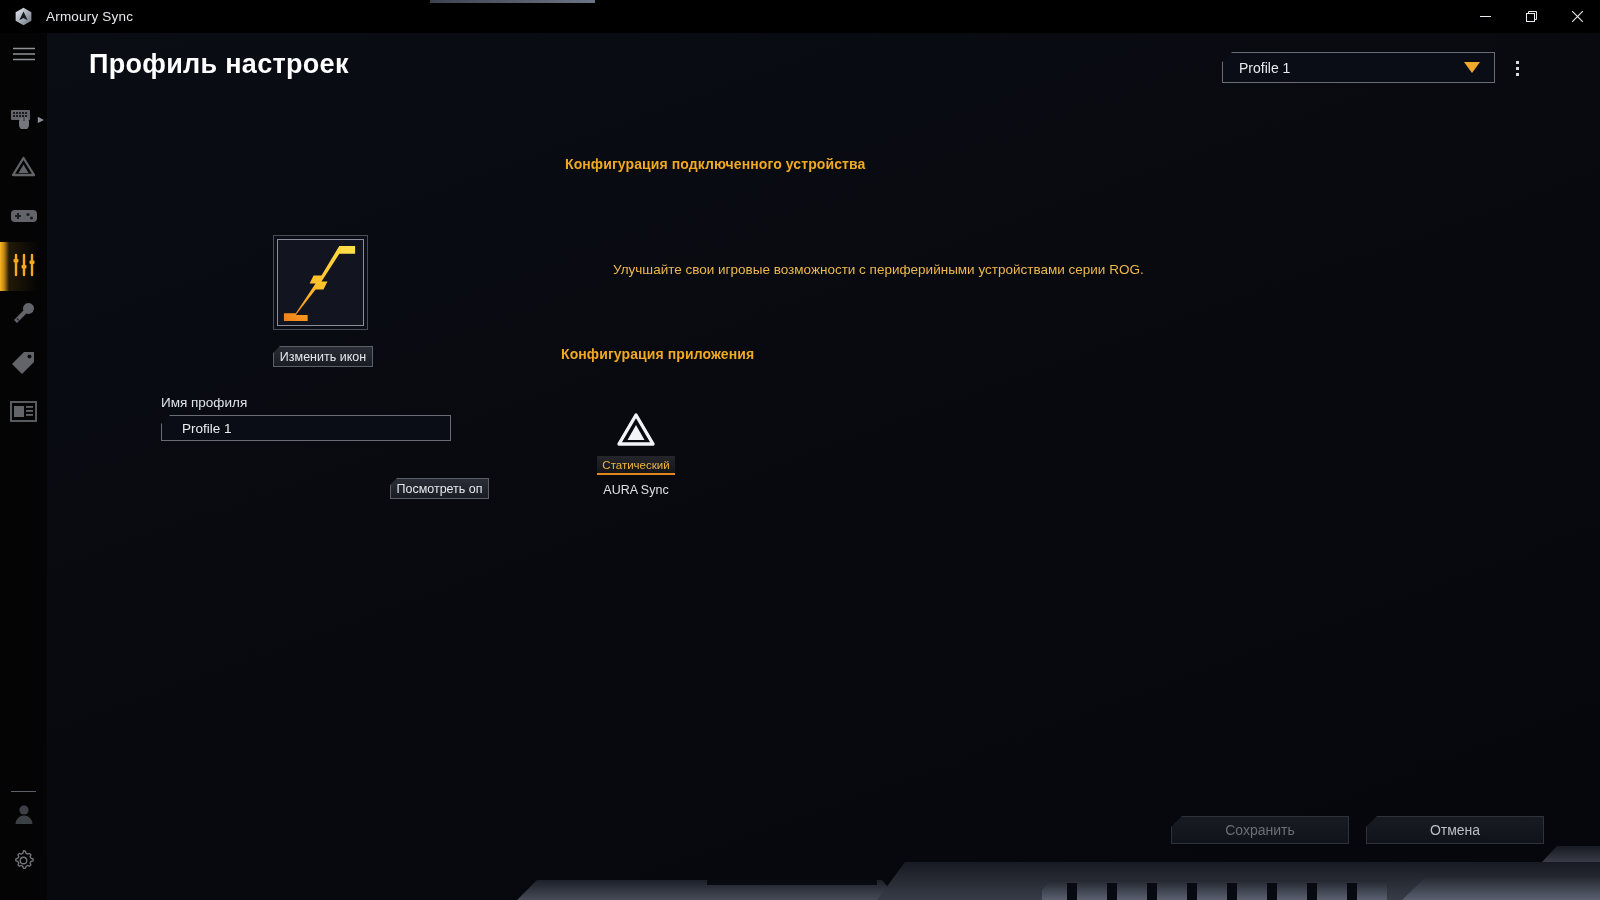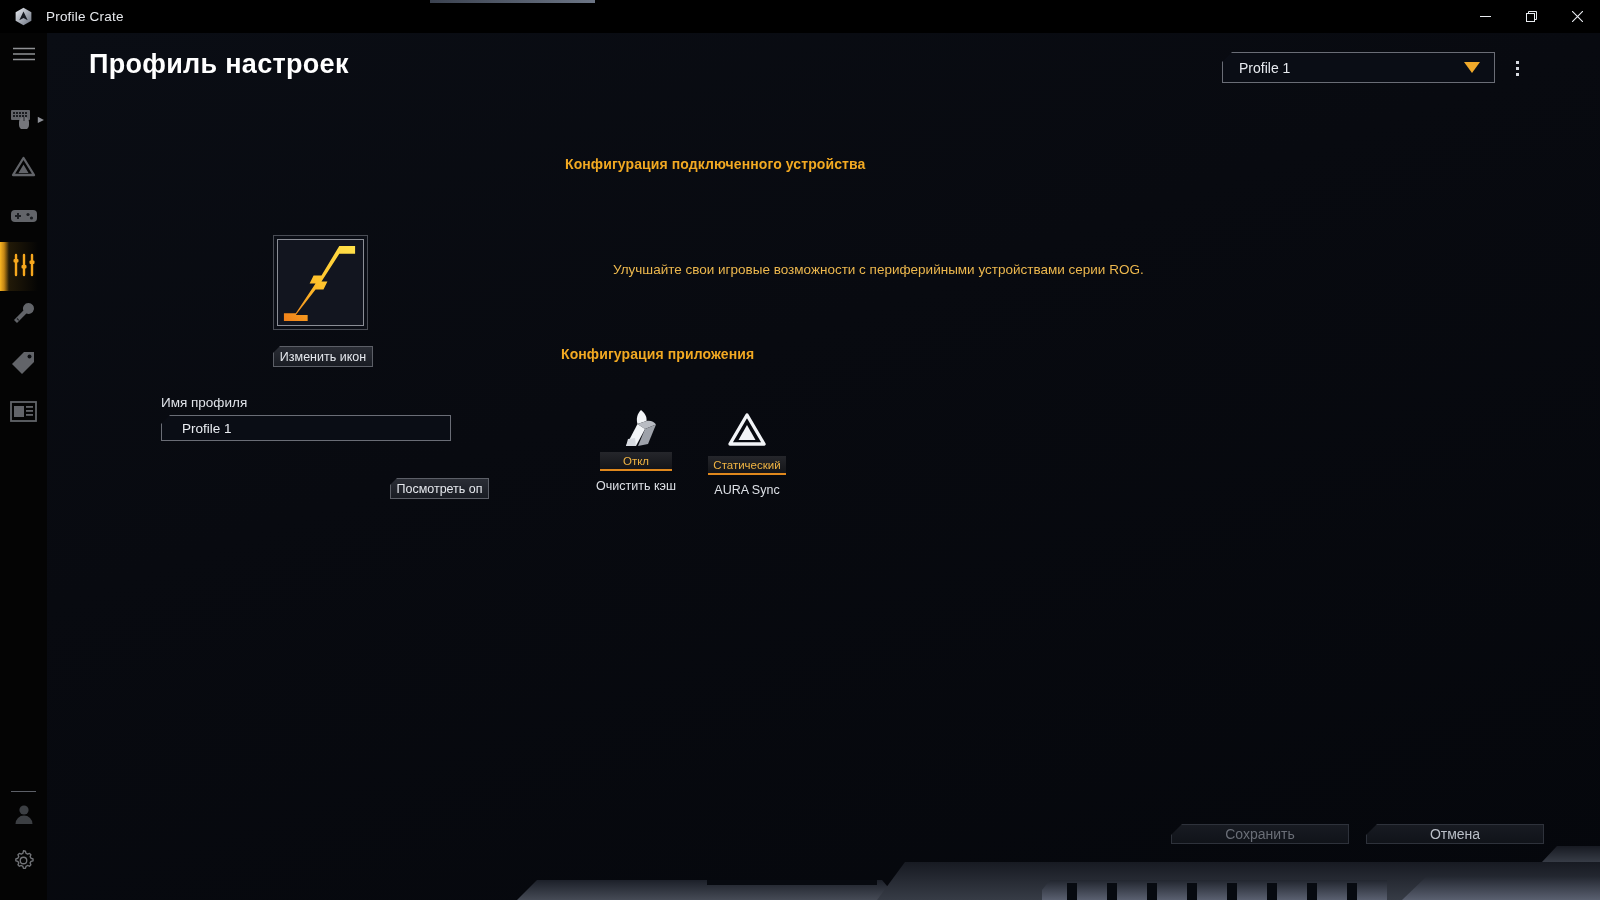--- a/index.html
+++ b/index.html
@@ -309,21 +309,21 @@
   }
 
   
   .footer-btns {
     position: absolute;
     right: 56px; bottom: 56px;
     display: flex;
     gap: 17px;
   }
   .footer-btn {
-    width: 178px; height: 20px;
+    width: 178px; height: 28px;
     border: 1px solid #2e323b;
     background: linear-gradient(180deg,#181b22,#101319);
     display: flex;
     align-items: center;
     justify-content: center;
     font-size: 14px;
     clip-path: polygon(11px 0, 100% 0, 100% 100%, 0 100%, 0 11px);
   }
   .footer-btn.disabled { color: #6a6e77; }
   .footer-btn.enabled  { color: #b9bec7; }
@@ -347,21 +347,21 @@
         <defs>
           <linearGradient id="logoG" x1="0" y1="0" x2="1" y2="1">
             <stop offset="0" stop-color="#e9ecf1"></stop>
             <stop offset="1" stop-color="#6b7280"></stop>
           </linearGradient>
         </defs>
         <path d="M12 2 L21 7.2 L21 16.8 L12 22 L3 16.8 L3 7.2 Z" fill="url(#logoG)"></path>
         <path d="M12 6.4 L16.8 16.4 L12 13.6 L7.2 16.4 Z" fill="#15181f"></path>
       </svg>
     </div>
-    <div class="tb-title">Profile Crate</div>
+    <div class="tb-title">Armoury Sync</div>
     <div class="tb-accentline"></div>
 
     <div class="win-controls">
       <div class="win-btn">
         <svg width="11" height="11" viewBox="0 0 11 11">
             <path d="M0 5.5 H11" stroke="currentColor" stroke-width="1"></path>
           </svg>
       </div>
       <div class="win-btn">
         <svg width="11" height="11" viewBox="0 0 11 11">
@@ -557,33 +557,20 @@
       <div class="btn-chamfer" style="width:100%;">Посмотреть оп</div>
     </div>
 
     <div class="section-title sec-device">Конфигурация подключенного устройства</div>
     <div class="device-desc">Улучшайте свои игровые возможности с периферийными устройствами серии ROG.</div>
 
     <div class="section-title sec-app">Конфигурация приложения</div>
 
     <div class="app-tiles">
 
-      <div class="app-tile">
-        <div class="tile-icon">
-          <svg width="44" height="40" viewBox="0 0 44 40">
-            <path d="M27 2 C31 5 33 9 32.5 13 L23.5 16 C22 11 23 6 27 2 Z" fill="#f2f4f7"></path>
-            <path d="M32.5 13 C36.5 12.2 40 13.5 42 16.5 L31 21 L23.5 16 Z" fill="#b9bcc3"></path>
-            <path d="M23.5 16 L31 21 L22 38 L12 38 Z" fill="#f2f4f7"></path>
-            <path d="M31 21 L42 16.5 L34 36 L24 38 Z" fill="#9ea2aa"></path>
-            <path d="M12 38 L22 38 L21 30 L14 31 Z" fill="#d8dbe1"></path>
-          </svg>
-        </div>
-        <div class="tile-status">Откл</div>
-        <div class="tile-label">Очистить кэш</div>
-      </div>
 
       <div class="app-tile">
         <div class="tile-icon">
           <svg width="40" height="36" viewBox="0 0 40 36">
             <path d="M20 3 L37 32 L3 32 Z" fill="none" stroke="#f2f4f7" stroke-width="3.4" stroke-linejoin="round"></path>
             <path d="M20 13 L28.5 28 L11.5 28 Z" fill="#f2f4f7"></path>
           </svg>
         </div>
         <div class="tile-status wide">Статический</div>
         <div class="tile-label">AURA Sync</div>

